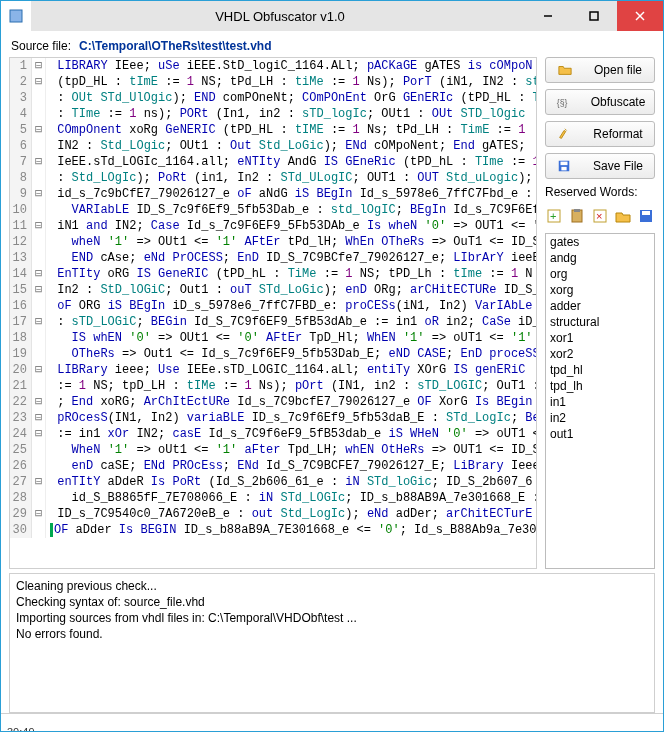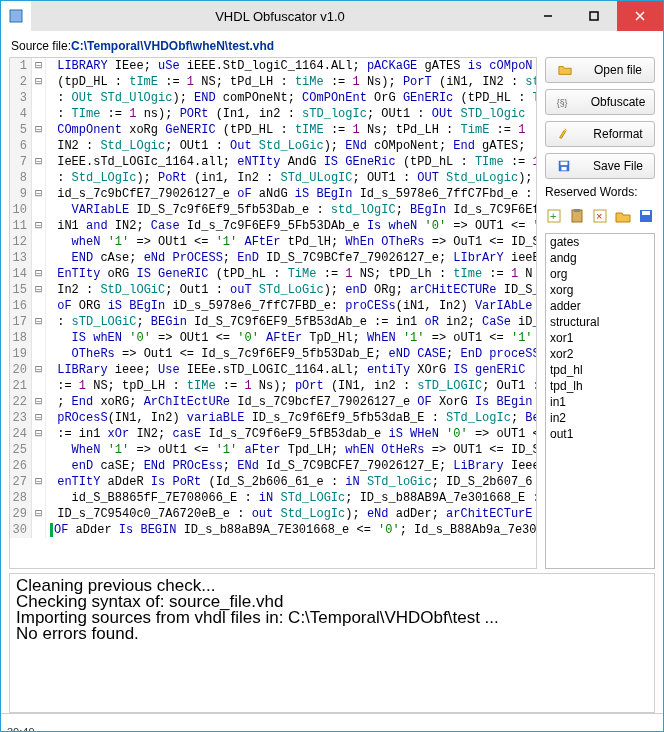--- a/index.html
+++ b/index.html
@@ -4,21 +4,21 @@
 <style>
 * { margin: 0; padding: 0; box-sizing: border-box; }
 body { font-family: "Segoe UI", Tahoma, sans-serif; font-size: 12px; background: #fff; width: 664px; height: 732px; overflow: hidden; border: 1px solid #2a9fd6; }
 .titlebar { height: 30px; background: #e5e5e5; display: flex; align-items: center; color: #fff; }
 .titlebar .icon { width: 30px; height: 30px; display: flex; align-items: center; justify-content: center; background: #fff; margin-right: 4px;}
 .titlebar .icon svg { width: 16px; height: 16px; }
 .titlebar .title { flex: 1; text-align: center; font-size: 13px; color: #000; }
 .titlebar .winbtns { display: flex; }
 .titlebar .winbtn { width: 46px; height: 30px; display: flex; align-items: center; justify-content: center; color: #000; }
 .titlebar .winbtn.close { background: #e04343; color: #fff; }
-.topbar { display: flex; align-items: center; padding: 8px 10px 4px 10px; }
+.topbar { display: flex; align-items: center; padding: 8px 10px 4px 10px; gap: 8px; }
 .topbar .label { color: #000; }
 .topbar .path { color: #003399; font-weight: bold; flex: 1; white-space: nowrap; overflow: hidden; }
 .main { display: flex; padding: 0 8px 4px 8px; gap: 8px; height: 516px; }
 .editor-wrap { flex: 1; border: 1px solid #cfcfcf; background: #fff; display: flex; flex-direction: column; overflow: hidden; }
 .editor-lines { flex: 1; overflow: hidden; font-family: Consolas, "Courier New", monospace; font-size: 12px; line-height: 16px; white-space: pre; }
 .line { display: flex; }
 .gutter { width: 22px; text-align: right; padding-right: 4px; color: #888; background: #f4f4f4; border-right: 1px solid #e4e4e4; flex-shrink: 0; }
 .fold { width: 14px; text-align: center; color: #888; flex-shrink: 0; border-right: 1px solid #eee;}
 .code { padding-left: 4px; overflow: hidden; text-overflow: clip; flex:1; }
 .kw { color: #0000b0; }
@@ -26,21 +26,21 @@
 .num { color: #800080; }
 .ty { color: #008080; }
 .sidepanel { width: 110px; display: flex; flex-direction: column; gap: 6px; }
 .btn { height: 26px; border: 1px solid #bcbcbc; background: linear-gradient(#fdfdfd,#ececec); border-radius: 3px; display: flex; align-items: center; justify-content: center; gap: 22px; font-size: 12px; cursor: pointer; padding: 0 4px;}
 .btn svg { width: 14px; height: 14px; flex-shrink: 0; }
 .rw-label { font-size: 12px; }
 .rw-icons { display: flex; gap: 2px; padding: 2px 0; justify-content: space-between;}
 .rw-icons span { width: 18px; height: 18px; display: flex; align-items: center; justify-content: center; }
 .rw-list { flex: 1; border: 1px solid #bcbcbc; background: #fff; overflow: auto; font-size: 12px; }
 .rw-item { padding: 1px 4px; }
-.console { margin: 0 8px; border: 1px solid #cfcfcf; background: #fff; height: 140px; padding: 4px 6px; font-size: 17px; line-height: 16px; overflow: hidden; }
+.console { margin: 0 8px; border: 1px solid #cfcfcf; background: #fff; height: 140px; padding: 4px 6px; font-size: 12px; line-height: 16px; overflow: hidden; }
 .statusbar { height: 36px; border-top: 1px solid #cfcfcf; padding: 2px 6px; font-size: 11px; color: #333; display: flex; align-items: center; }
 .cursor-bar { width: 3px; background: #00a850; display:inline-block; height:14px; vertical-align:middle; margin-right:1px;}
 </style>
 </head>
 <body>
 
 <div class="titlebar">
   <div class="icon">
     <svg viewBox="0 0 16 16">
         <rect x="2" y="2" width="12" height="12" fill="#8ab4e8" stroke="#2a6fb0"></rect>
@@ -62,21 +62,21 @@
       <svg width="10" height="10">
           <line x1="1" y1="1" x2="9" y2="9" stroke="#fff" stroke-width="1.5"></line>
           <line x1="9" y1="1" x2="1" y2="9" stroke="#fff" stroke-width="1.5"></line>
         </svg>
     </div>
   </div>
 </div>
 
 <div class="topbar">
   <span class="label">Source file:</span>
-  <span class="path">C:\Temporal\VHDObf\wheN\test.vhd</span>
+  <span class="path">C:\Temporal\OTheRs\test\test.vhd</span>
 </div>
 
 <div class="main">
   <div class="editor-wrap">
     <div class="editor-lines" id="editor-lines"><div class="line"><div class="gutter">1</div><div class="fold">⊟</div><div class="code"> <span class="kw">LIBRARY</span> IEee; <span class="kw">uSe</span> iEEE.StD_logiC_1164.ALl; <span class="kw">pACKaGE</span> gATES <span class="kw">is</span> <span class="kw">cOMpoN</span></div></div><div class="line"><div class="gutter">2</div><div class="fold">⊟</div><div class="code"> (tpD_HL : <span class="ty">tImE</span> := <span class="num">1</span> NS; tPd_LH : <span class="ty">tiMe</span> := <span class="num">1</span> Ns); <span class="kw">PorT</span> (iN1, IN2 : <span class="ty">st</span></div></div><div class="line"><div class="gutter">3</div><div class="fold"></div><div class="code"> : <span class="ty">OUt STd_UlOgic</span>); <span class="kw">END</span> comPOneNt; <span class="kw">COmPOnEnt</span> OrG <span class="kw">GEnERIc</span> (tPD_HL : <span class="ty">T</span></div></div><div class="line"><div class="gutter">4</div><div class="fold"></div><div class="code"> : <span class="ty">TIme</span> := <span class="num">1</span> ns); <span class="kw">PORt</span> (In1, in2 : <span class="ty">sTD_logIc</span>; OUt1 : <span class="kw">OUt</span> <span class="ty">STD_lOgic</span></div></div><div class="line"><div class="gutter">5</div><div class="fold">⊟</div><div class="code"> <span class="kw">COmpOnent</span> xoRg <span class="kw">GeNERIC</span> (tPD_HL : <span class="ty">tIME</span> := <span class="num">1</span> Ns; tPd_LH : <span class="ty">TimE</span> := <span class="num">1</span></div></div><div class="line"><div class="gutter">6</div><div class="fold"></div><div class="code"> IN2 : <span class="ty">Std_LOgic</span>; OUt1 : <span class="kw">Out</span> <span class="ty">Std_LoGic</span>); <span class="kw">ENd</span> cOMpoNent; <span class="kw">End</span> gATES;</div></div><div class="line"><div class="gutter">7</div><div class="fold">⊟</div><div class="code"> IeEE.sTd_LOGIc_1164.all; <span class="kw">eNTIty</span> AndG <span class="kw">IS GEneRic</span> (tPD_hL : <span class="ty">TIme</span> := <span class="num">1</span></div></div><div class="line"><div class="gutter">8</div><div class="fold"></div><div class="code"> : <span class="ty">Std_LOgIc</span>); <span class="kw">PoRt</span> (in1, In2 : <span class="ty">STd_ULogIC</span>; OUT1 : <span class="kw">OUT</span> <span class="ty">Std_uLogic</span>);</div></div><div class="line"><div class="gutter">9</div><div class="fold">⊟</div><div class="code"> id_s_7c9bCfE7_79026127_e <span class="kw">oF</span> aNdG <span class="kw">iS BEgIn</span> Id_s_5978e6_7ffC7Fbd_e : </div></div><div class="line"><div class="gutter">10</div><div class="fold"></div><div class="code">   <span class="kw">VARIabLE</span> ID_S_7c9f6Ef9_5fb53Dab_e : <span class="ty">std_lOgIC</span>; <span class="kw">BEgIn</span> Id_s_7C9F6Ef9</div></div><div class="line"><div class="gutter">11</div><div class="fold">⊟</div><div class="code"> iN1 <span class="kw">and</span> IN2; <span class="kw">Case</span> Id_s_7c9F6EF9_5Fb53DAb_e <span class="kw">Is wheN</span> <span class="str">'0'</span> =&gt; OUT1 &lt;= '</div></div><div class="line"><div class="gutter">12</div><div class="fold"></div><div class="code">   <span class="kw">wheN</span> <span class="str">'1'</span> =&gt; OUt1 &lt;= <span class="str">'1'</span> <span class="kw">AFtEr</span> tPd_lH; <span class="kw">WhEn OTheRs</span> =&gt; OuT1 &lt;= ID_S</div></div><div class="line"><div class="gutter">13</div><div class="fold"></div><div class="code">   <span class="kw">END</span> cAse; <span class="kw">eNd PrOCESS</span>; <span class="kw">EnD</span> ID_S_7C9BCfe7_79026127_e; <span class="kw">LIbrArY</span> ieeE;</div></div><div class="line"><div class="gutter">14</div><div class="fold">⊟</div><div class="code"> <span class="kw">EnTIty</span> oRG <span class="kw">IS GeneRIC</span> (tPD_hL : <span class="ty">TiMe</span> := <span class="num">1</span> NS; tPD_Lh : <span class="ty">tIme</span> := <span class="num">1</span> N</div></div><div class="line"><div class="gutter">15</div><div class="fold">⊟</div><div class="code"> In2 : <span class="ty">StD_lOGiC</span>; Out1 : <span class="kw">ouT</span> <span class="ty">STd_LoGic</span>); <span class="kw">enD</span> ORg; <span class="kw">arCHitECTURe</span> ID_S_</div></div><div class="line"><div class="gutter">16</div><div class="fold"></div><div class="code"> <span class="kw">oF</span> ORG <span class="kw">iS BEgIn</span> iD_s_5978e6_7ffC7FBD_e: <span class="kw">proCESs</span>(iN1, In2) <span class="kw">VarIAbLe</span></div></div><div class="line"><div class="gutter">17</div><div class="fold">⊟</div><div class="code"> : <span class="ty">sTD_LOGiC</span>; <span class="kw">BEGin</span> Id_S_7C9f6EF9_5fB53dAb_e := in1 <span class="kw">oR</span> in2; <span class="kw">CaSe</span> iD_</div></div><div class="line"><div class="gutter">18</div><div class="fold"></div><div class="code">   <span class="kw">IS whEN</span> <span class="str">'0'</span> =&gt; OUt1 &lt;= <span class="str">'0'</span> <span class="kw">AFtEr</span> TpD_Hl; <span class="kw">WhEN</span> <span class="str">'1'</span> =&gt; oUT1 &lt;= <span class="str">'1'</span> </div></div><div class="line"><div class="gutter">19</div><div class="fold"></div><div class="code">   <span class="kw">OTheRs</span> =&gt; Out1 &lt;= Id_s_7c9f6EF9_5fb53Dab_E; <span class="kw">eND CASE</span>; <span class="kw">EnD proceSS</span>;</div></div><div class="line"><div class="gutter">20</div><div class="fold">⊟</div><div class="code"> <span class="kw">LIBRary</span> ieee; <span class="kw">Use</span> IEEe.sTD_LOGIC_1164.aLl; <span class="kw">entiTy</span> XOrG <span class="kw">IS genERiC</span></div></div><div class="line"><div class="gutter">21</div><div class="fold"></div><div class="code"> := <span class="num">1</span> NS; tpD_LH : <span class="ty">tIMe</span> := <span class="num">1</span> Ns); <span class="kw">pOrt</span> (IN1, in2 : <span class="ty">sTD_LOGIC</span>; OuT1 :</div></div><div class="line"><div class="gutter">22</div><div class="fold">⊟</div><div class="code"> ; <span class="kw">End</span> xoRG; <span class="kw">ArChItEctURe</span> Id_s_7C9bcfE7_79026127_e <span class="kw">OF</span> XorG <span class="kw">Is BEgin</span></div></div><div class="line"><div class="gutter">23</div><div class="fold">⊟</div><div class="code"> <span class="kw">pROcesS</span>(IN1, In2) <span class="kw">variaBLE</span> ID_s_7c9f6Ef9_5fb53daB_E : <span class="ty">STd_LogIc</span>; <span class="kw">Be</span></div></div><div class="line"><div class="gutter">24</div><div class="fold">⊟</div><div class="code"> := in1 <span class="kw">xOr</span> IN2; <span class="kw">casE</span> Id_s_7C9f6eF9_5fB53dab_e <span class="kw">iS WHeN</span> <span class="str">'0'</span> =&gt; oUT1 &lt;</div></div><div class="line"><div class="gutter">25</div><div class="fold"></div><div class="code">   <span class="kw">WheN</span> <span class="str">'1'</span> =&gt; oUt1 &lt;= <span class="str">'1'</span> <span class="kw">aFter</span> Tpd_LH; <span class="kw">whEN OtHeRs</span> =&gt; OUT1 &lt;= ID_S</div></div><div class="line"><div class="gutter">26</div><div class="fold"></div><div class="code">   <span class="kw">enD</span> caSE; <span class="kw">ENd PROcEss</span>; <span class="kw">ENd</span> Id_S_7C9BCFE7_79026127_E; <span class="kw">LiBrary</span> Ieee;</div></div><div class="line"><div class="gutter">27</div><div class="fold">⊟</div><div class="code"> <span class="kw">enTItY</span> aDdeR <span class="kw">Is PoRt</span> (Id_S_2b606_61_e : <span class="kw">iN</span> <span class="ty">STd_loGic</span>; ID_S_2b607_6</div></div><div class="line"><div class="gutter">28</div><div class="fold"></div><div class="code">   id_S_B8865fF_7E708066_E : <span class="kw">iN</span> <span class="ty">STd_LOGIc</span>; ID_s_b88AB9A_7e301668_E :</div></div><div class="line"><div class="gutter">29</div><div class="fold">⊟</div><div class="code"> ID_s_7C9540c0_7A6720eB_e : <span class="kw">out</span> <span class="ty">Std_LogIc</span>); <span class="kw">eNd</span> adDer; <span class="kw">arChitECTurE</span></div></div><div class="line"><div class="gutter">30</div><div class="fold"></div><div class="code"><span class="cursor-bar"></span><span class="kw">OF</span> aDder <span class="kw">Is BEGIN</span> ID_s_b88aB9A_7E301668_e &lt;= <span class="str">'0'</span>; Id_s_B88Ab9a_7e30</div></div></div>
   </div>
 
   <div class="sidepanel">
     <div class="btn">
       <svg viewBox="0 0 16 16">

